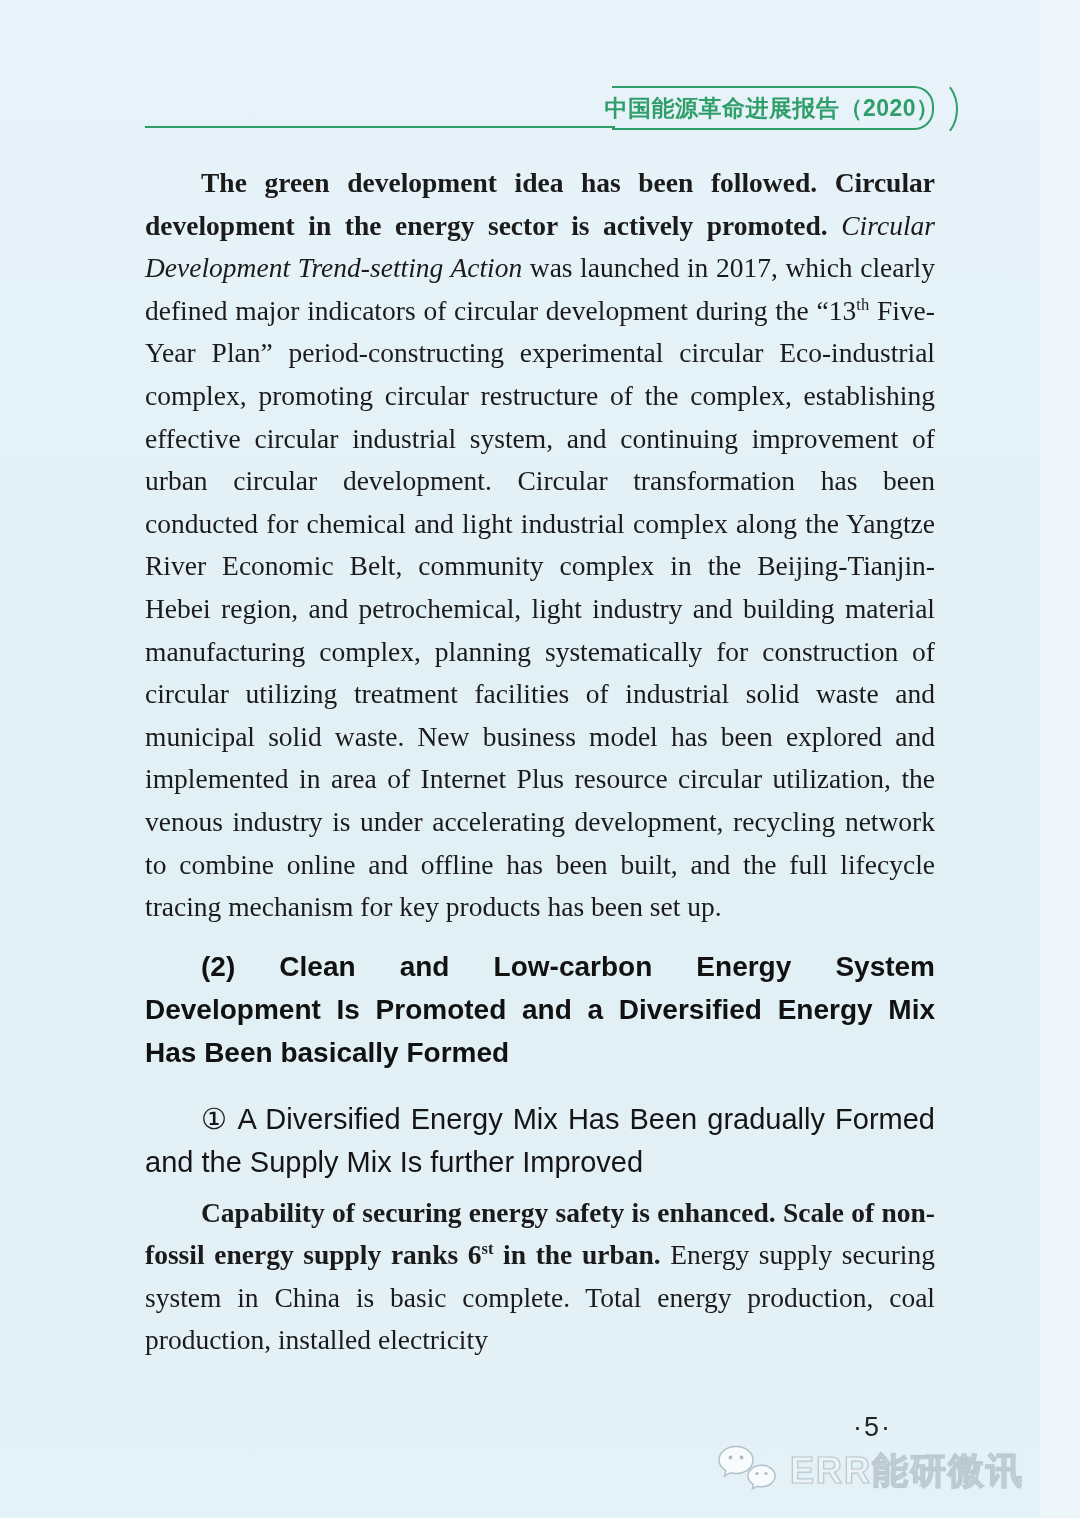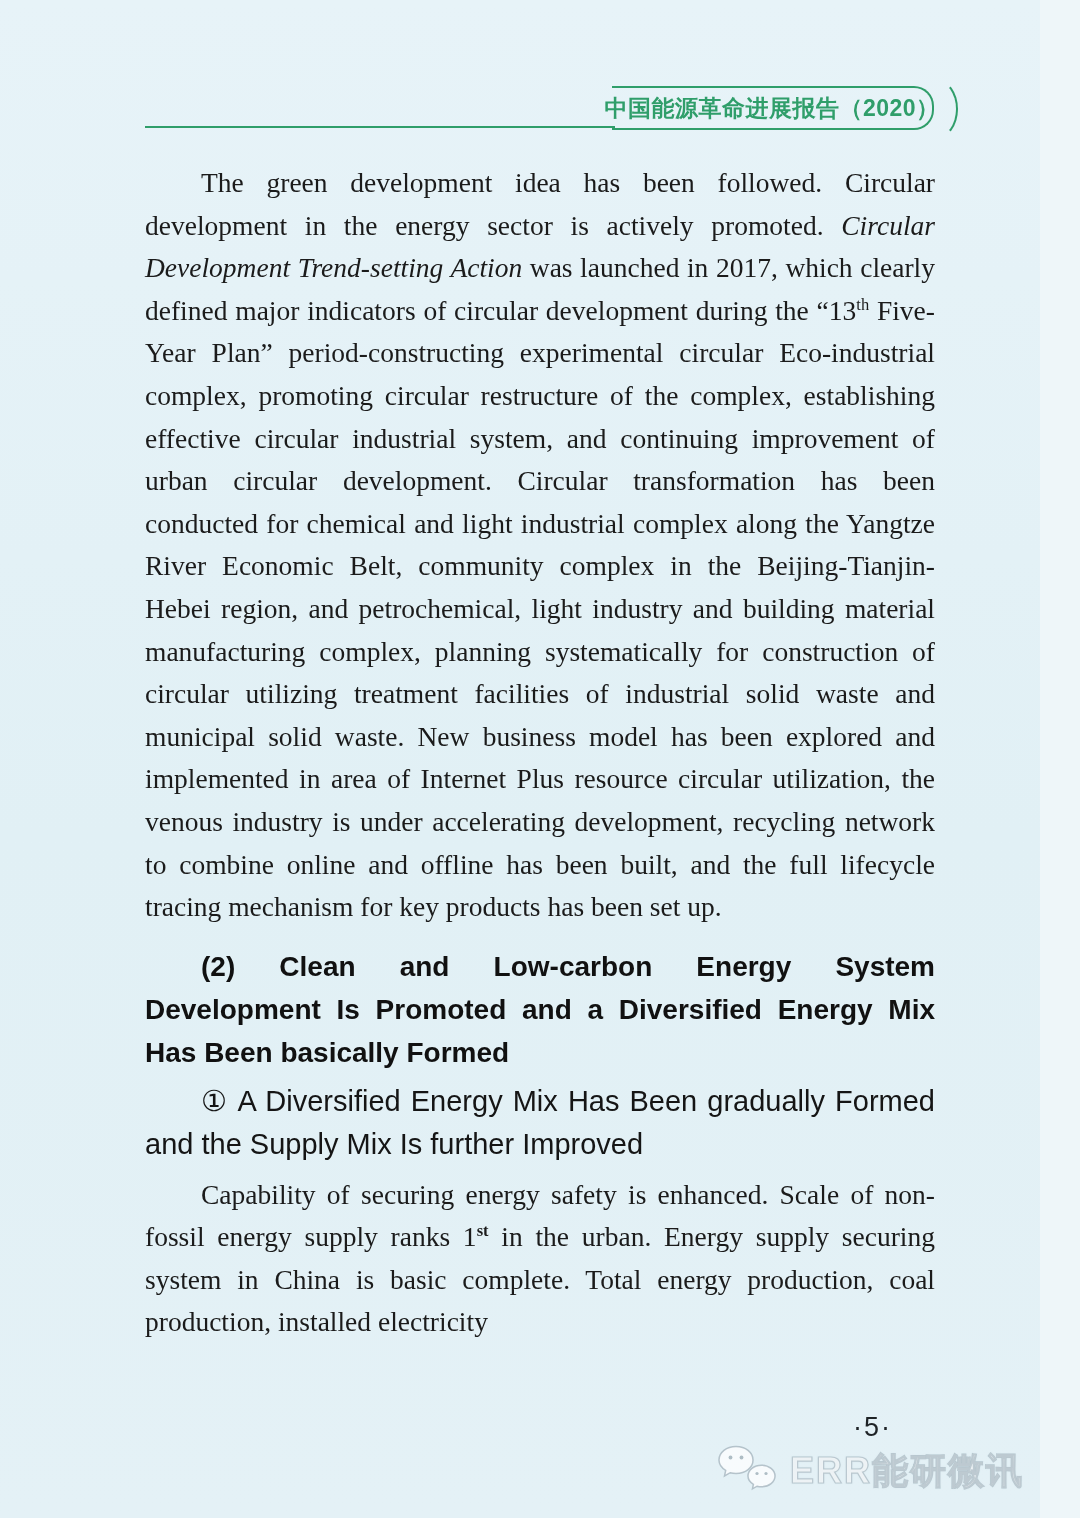--- a/index.html
+++ b/index.html
@@ -42,38 +42,38 @@
 
   
   .content { position: absolute; left: 145px; top: 162px; width: 790px; color: #1b1b1b; }
   .body-text {
     font-family: "Liberation Serif", "DejaVu Serif", serif;
     font-size: 27.5px; line-height: 42.6px;
     text-align: justify; text-align-last: left;
     text-indent: 56px; margin: 0;
   }
   .no-indent { text-indent: 0; }
-  .body-text b { font-weight: normal; }
+  .body-text b { font-weight: bold; }
   .body-text i { font-style: italic; }
   sup { font-size: 60%; line-height: 0; vertical-align: super; }
   sup.bold { font-weight: bold; }
 
   .section-heading {
     font-family: "Liberation Sans", "DejaVu Sans", sans-serif;
     font-size: 28px; line-height: 43px; font-weight: bold;
     color: #111;
     text-align: justify; text-align-last: left; text-indent: 56px;
     margin: 16px 0 0 0;
   }
   .subsection-heading {
     font-family: "Liberation Sans", "DejaVu Sans", sans-serif;
     font-size: 29px; line-height: 43px; font-weight: normal;
     color: #151515;
     text-align: justify; text-align-last: left; text-indent: 56px;
-    margin: 6px 0 0 0;
+    margin: 24px 0 0 0;
   }
   .p3 { margin-top: 8px; }
 
   
   .page-number {
     position: absolute; top: 1412px; right: 148px;
     font-family: "Liberation Sans", "DejaVu Sans", sans-serif;
     font-size: 27px; color: #1e2326; letter-spacing: 2px;
   }
   .watermark {
@@ -103,21 +103,21 @@
   </div>
 
   <div class="content">
 
     <p class="body-text"><b>The green development idea has been followed. Circular development in the energy sector is actively promoted. </b><i>Circular Development Trend-setting Action</i><span> was launched in 2017, which clearly defined major indicators of circular development during the “13</span><sup>th</sup><span> Five-Year Plan” period-constructing experimental circular Eco-industrial complex, promoting circular restructure of the complex, establishing effective circular industrial system, and continuing improvement of urban circular development. Circular transformation has been conducted for chemical and light industrial complex along the Yangtze River Economic Belt, community complex in the Beijing-Tianjin-Hebei region, and petrochemical, light industry and building material manufacturing complex, planning systematically for construction of circular utilizing treatment facilities of industrial solid waste and municipal solid waste. New business model has been explored and implemented in area of Internet Plus resource circular utilization, the venous industry is under accelerating development, recycling network to combine online and offline has been built, and the full lifecycle tracing mechanism for key products has been set up.</span></p>
 
     <h2 class="section-heading"><span>(2) Clean and Low-carbon Energy System Development Is Promoted and a Diversified Energy Mix Has Been basically Formed</span></h2>
 
     <h3 class="subsection-heading"><span>①</span><span> A Diversified Energy Mix Has Been gradually Formed and the Supply Mix Is further Improved</span></h3>
 
-    <p class="body-text p3"><b>Capability of securing energy safety is enhanced. Scale of non-fossil energy supply ranks 1</b><sup class="bold">st</sup><b> in the urban. </b><span>Energy supply securing system in China is basic complete. Total energy production, coal production, installed electricity</span></p>
+    <p class="body-text p3"><b>Capability of securing energy safety is enhanced. Scale of non-fossil energy supply ranks 6</b><sup class="bold">st</sup><b> in the urban. </b><span>Energy supply securing system in China is basic complete. Total energy production, coal production, installed electricity</span></p>
   </div>
 
   <div class="page-number">·5·</div>
 
   <div class="watermark">
     <span>
       <svg width="62" height="50" viewBox="0 0 62 50" xmlns="http://www.w3.org/2000/svg">
         <g fill="rgba(255,255,255,0.72)" stroke="rgba(150,168,178,0.65)" stroke-width="1.5">
           <path d="M37 16 C37 23.5 29.5 29.5 20 29.5 C18 29.5 16 29.2 14.2 28.7 L8.5 32 L9.7 26.3 C5.6 23.9 3 20.2 3 16 C3 8.5 10.5 2.5 20 2.5 C29.5 2.5 37 8.5 37 16 Z"></path>
           <path d="M59 32 C59 38 53 42.8 45.5 42.8 C43.9 42.8 42.4 42.6 41 42.2 L36.5 44.8 L37.4 40.3 C34.2 38.4 32 35.4 32 32 C32 26 38 21.2 45.5 21.2 C53 21.2 59 26 59 32 Z"></path>

